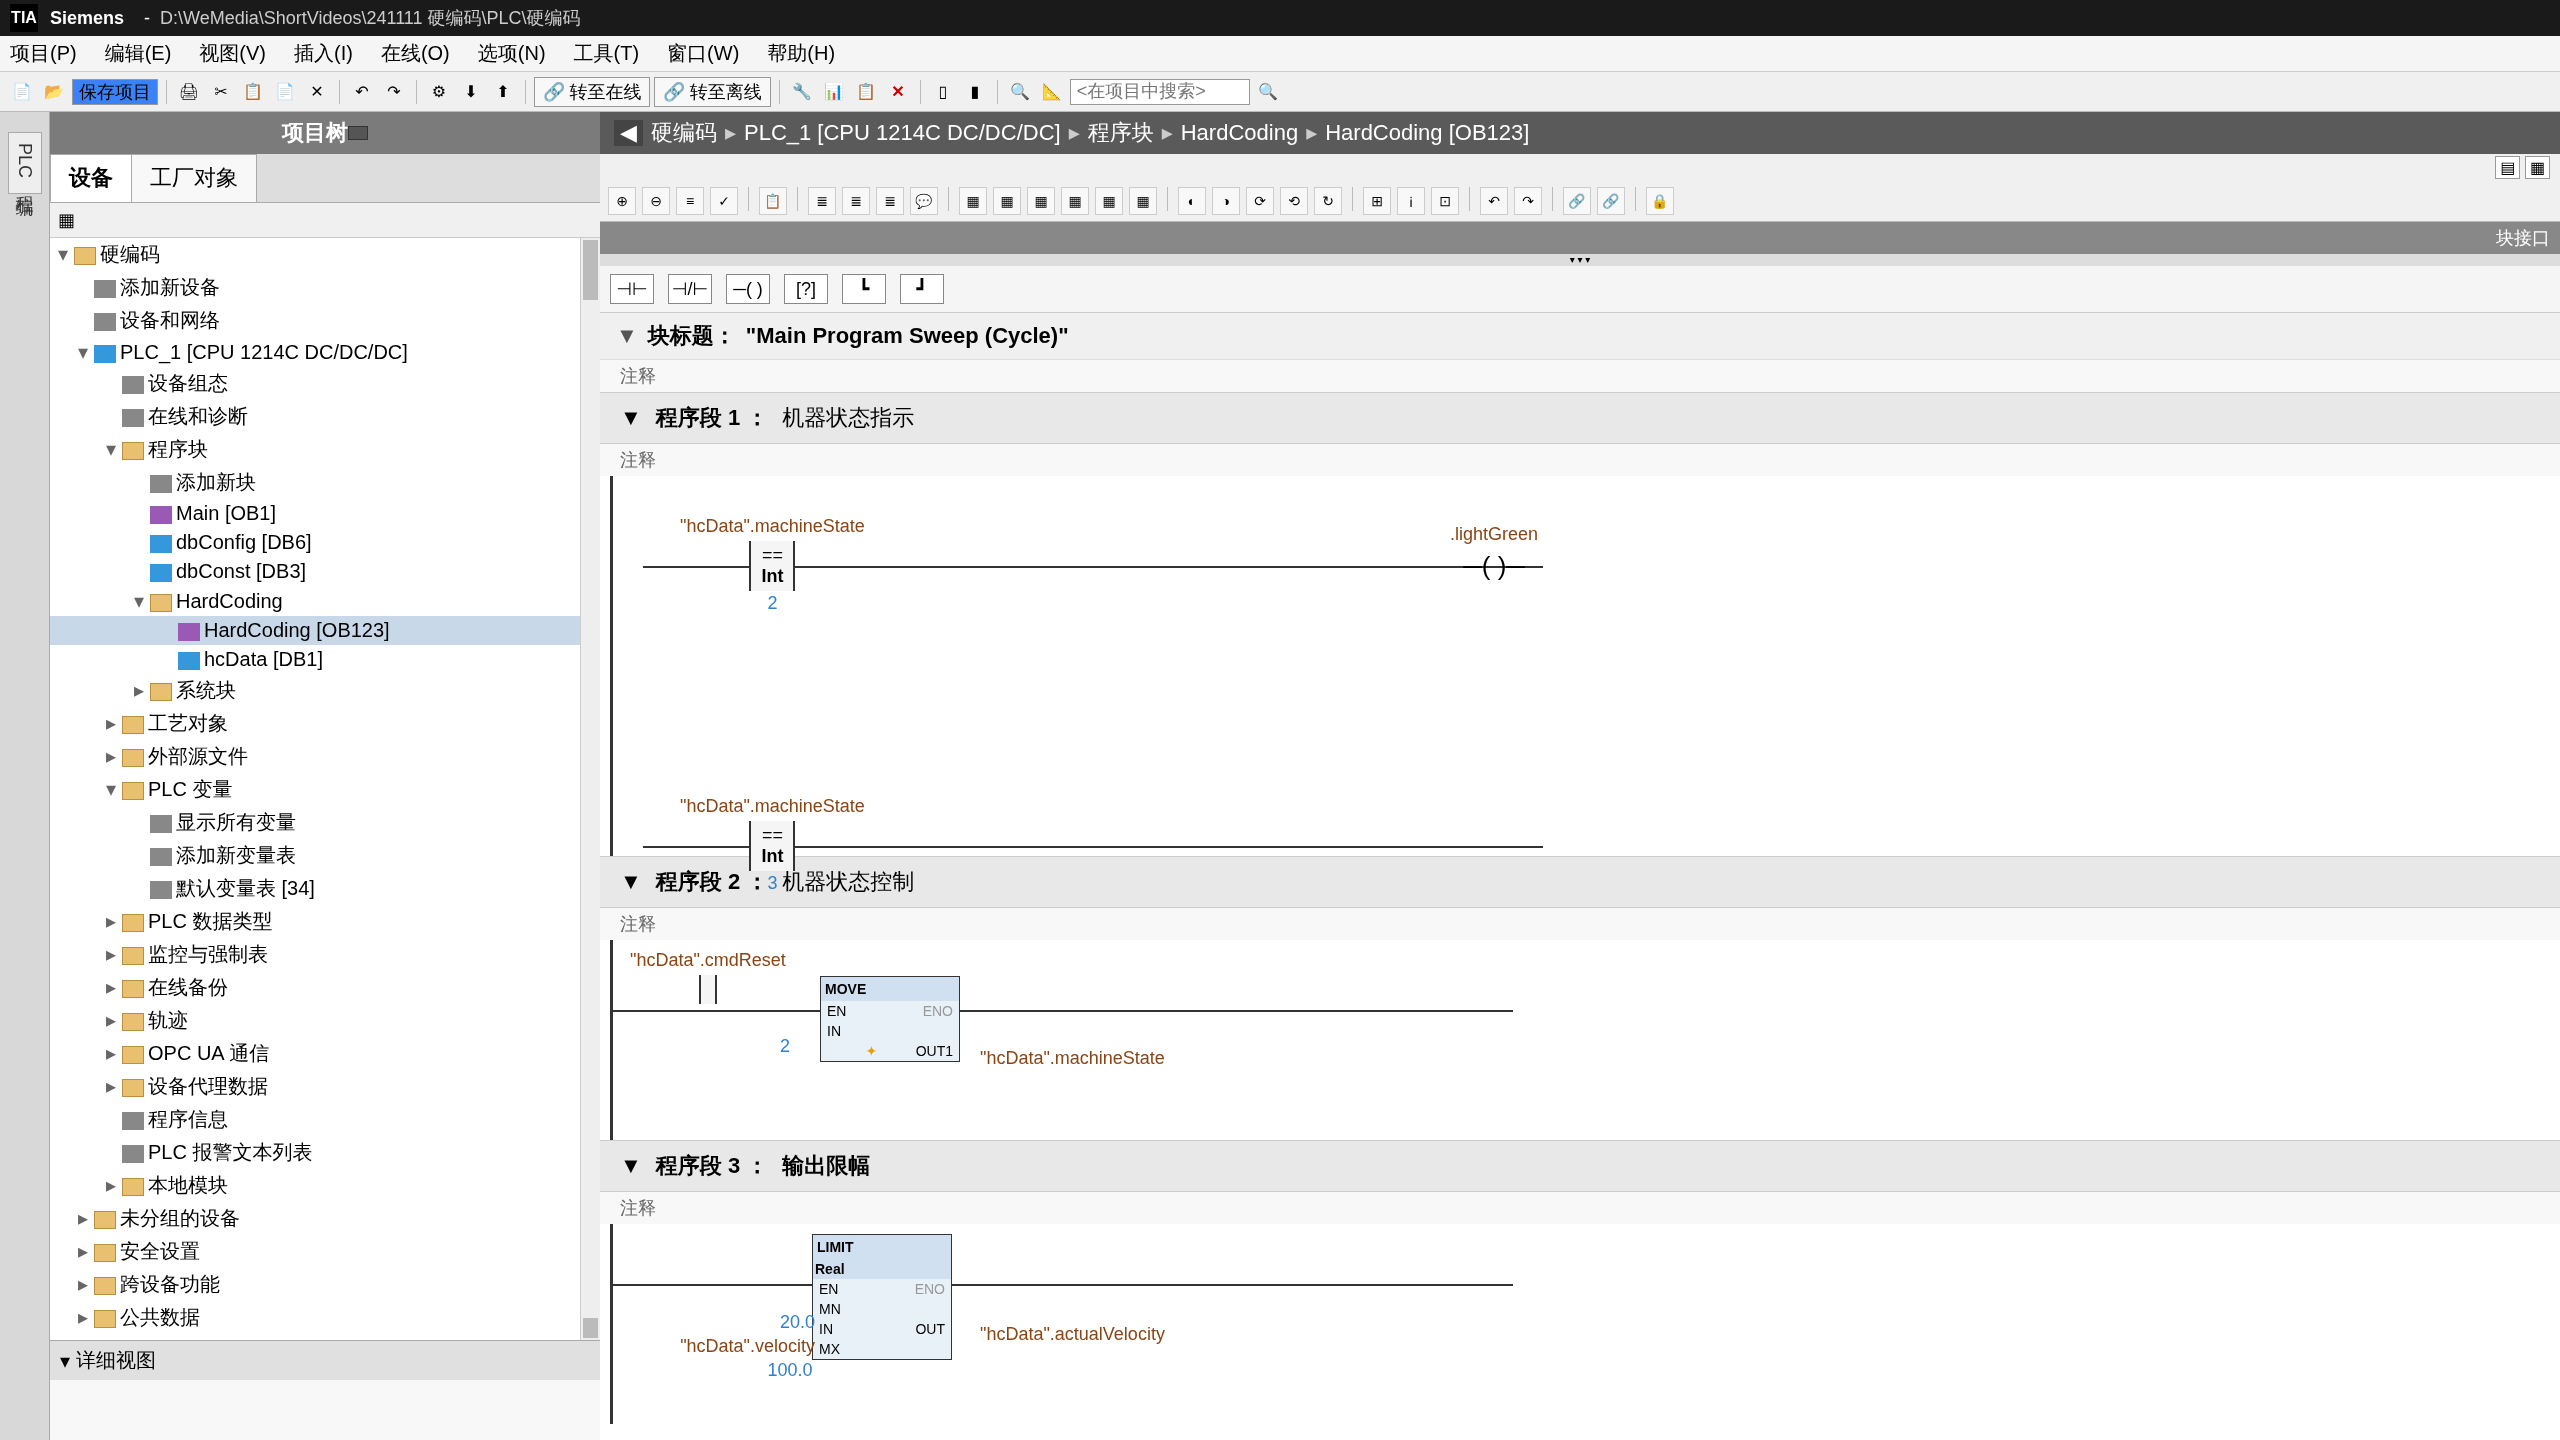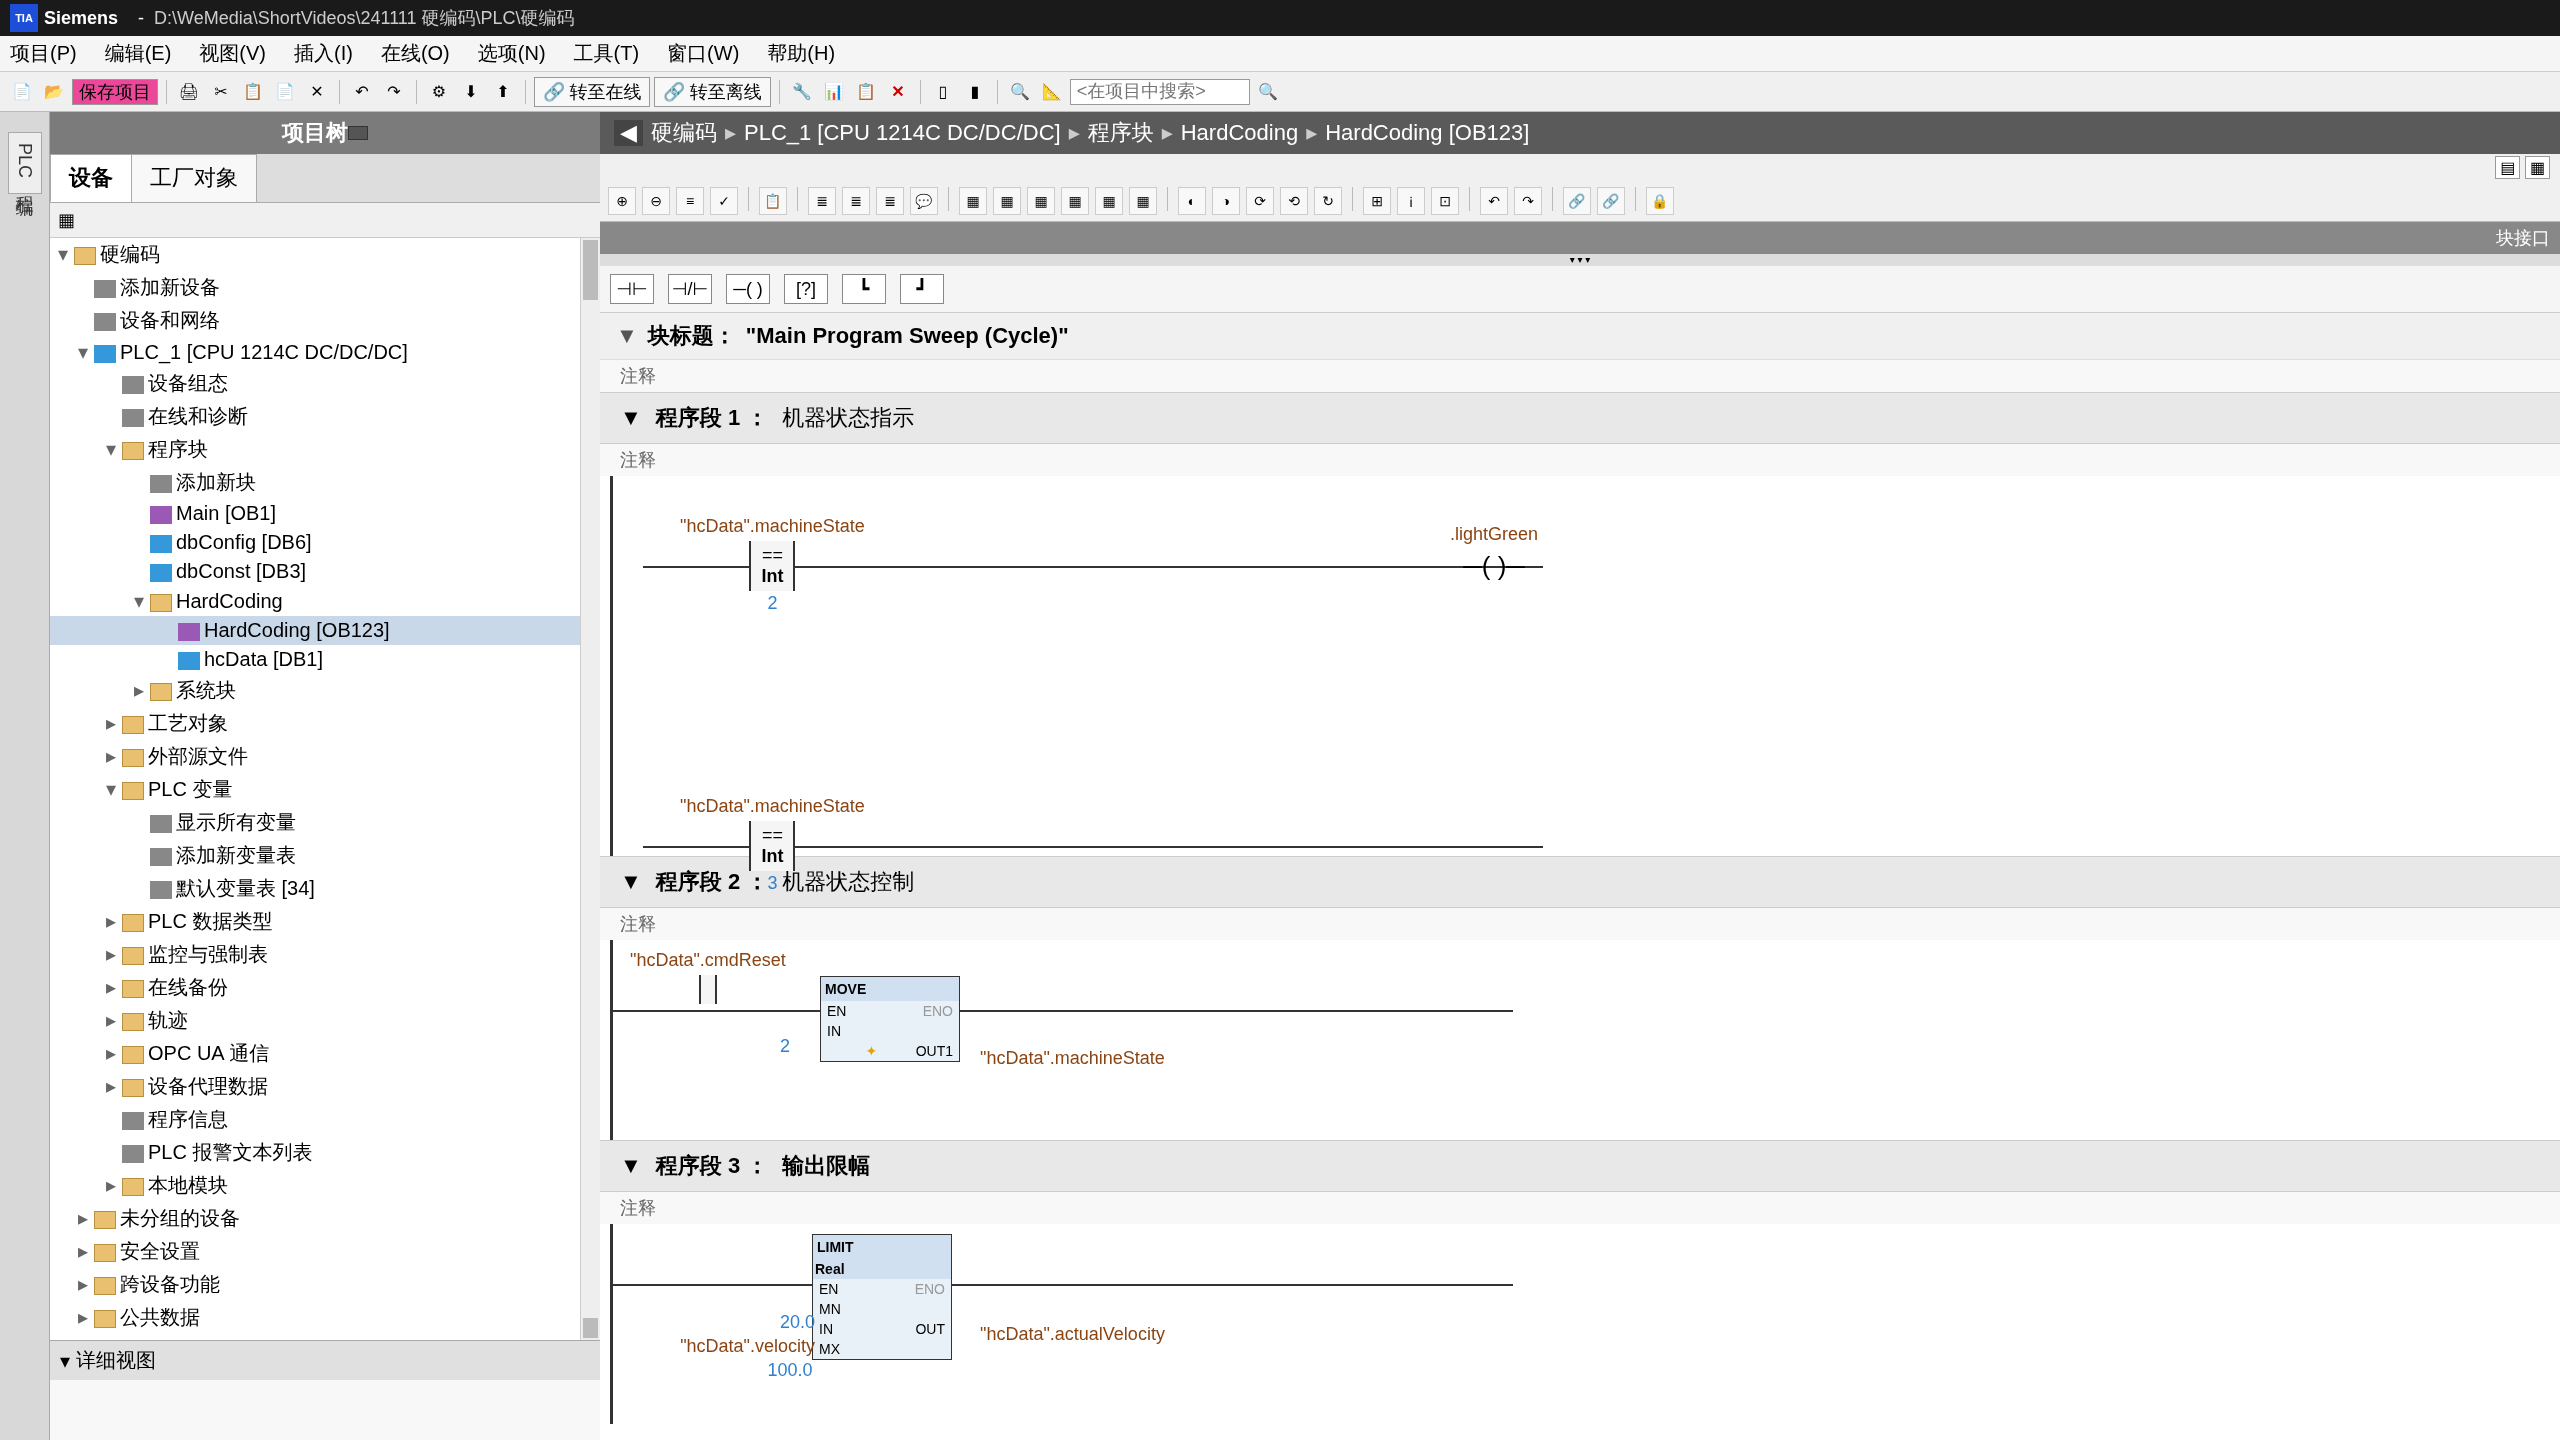--- a/index.html
+++ b/index.html
@@ -1,31 +1,31 @@
 <!DOCTYPE html>
 <html><head>
 <meta charset="utf-8">
 <style>
 * { margin: 0; padding: 0; box-sizing: border-box; font-family: "Microsoft YaHei", Arial, sans-serif; }
 body { background: #e8e8e8; width: 2560px; height: 1440px; overflow: hidden; position: relative; }
 
 
 .titlebar { background: #1a1a1a; color: #fff; height: 36px; display: flex; align-items: center; padding: 0 10px; font-size: 18px; }
-.titlebar .logo { width: 28px; height: 28px; background: #1d4ed8; margin-right: 6px; display: flex; align-items: center; justify-content: center; font-size: 11px; font-weight: bold; }
+.titlebar .logo { width: 28px; height: 28px; background: #000000; margin-right: 12px; display: flex; align-items: center; justify-content: center; font-size: 16px; font-weight: bold; }
 .titlebar .brand { color: #fff; margin-right: 20px; font-weight: bold; }
 .titlebar .path { color: #ccc; }
 
 
 .menubar { background: #f5f5f5; height: 36px; display: flex; align-items: center; padding: 0 10px; border-bottom: 1px solid #ccc; font-size: 20px; }
 .menubar span { margin-right: 28px; cursor: pointer; }
 
 
 .toolbar { background: #f0f0f0; height: 40px; display: flex; align-items: center; padding: 0 8px; border-bottom: 1px solid #bbb; gap: 4px; }
 .toolbar .tbtn { width: 28px; height: 28px; display: flex; align-items: center; justify-content: center; border: 1px solid transparent; font-size: 16px; }
-.toolbar .save-label { font-size: 18px; padding: 0 6px; border: 1px solid #999; background: #ec4899; }
+.toolbar .save-label { font-size: 18px; padding: 0 6px; border: 1px solid #999; background: #3b82f6; }
 .toolbar .sep { width: 1px; height: 24px; background: #bbb; margin: 0 4px; }
 .toolbar .onlinebtn { padding: 2px 8px; font-size: 18px; border: 1px solid #999; background: #f8f8f8; display: flex; align-items: center; gap: 4px; }
 .toolbar .search { width: 180px; height: 26px; border: 1px solid #999; padding: 0 6px; font-size: 18px; }
 
 
 .main { display: flex; height: calc(1440px - 36px - 36px - 40px); }
 .sidebar-tab { width: 50px; background: #d8d8d8; border-right: 1px solid #aaa; display:flex; flex-direction:column; align-items:center; padding-top:20px;}
 .sidebar-tab .vtext { writing-mode: vertical-rl; font-size: 18px; color:#333; padding:10px 4px; background:#eee; border:1px solid #aaa;}
 
 .left { width: 550px; background: #e8e8e8; display: flex; flex-direction: column; }

